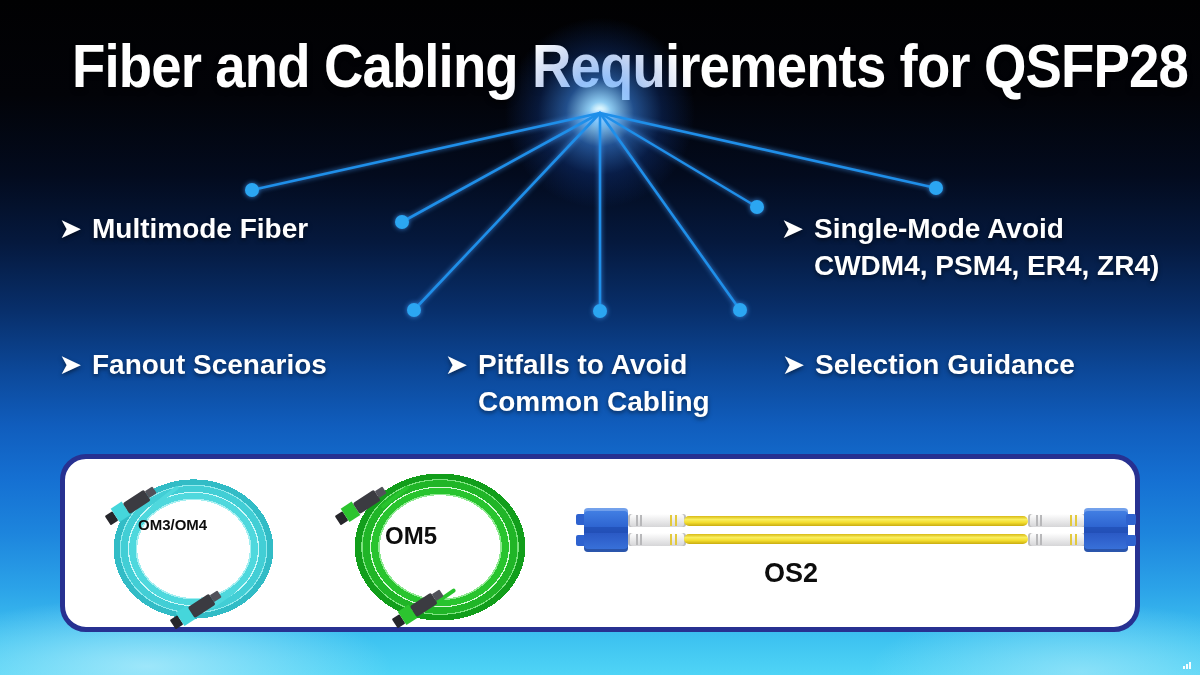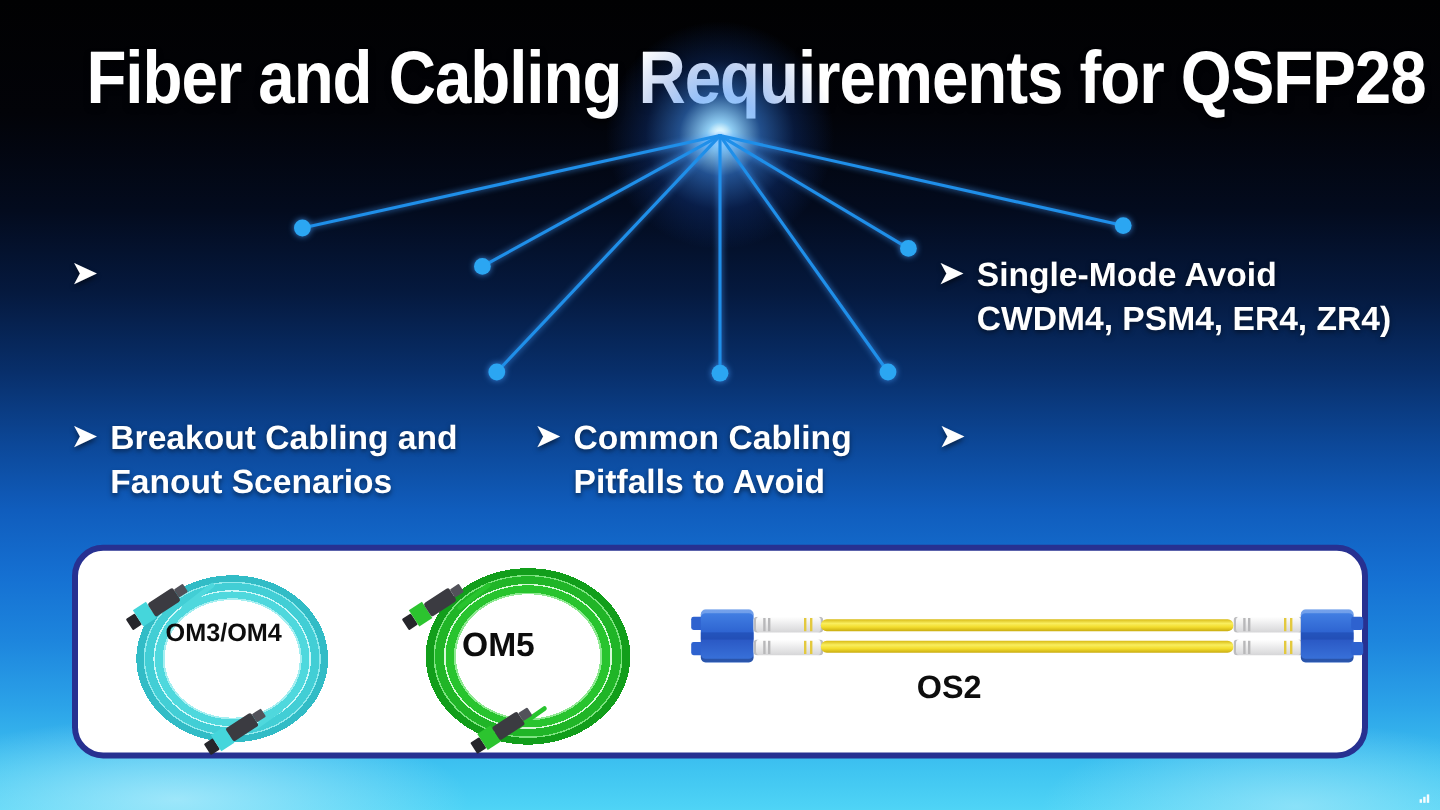--- a/index.html
+++ b/index.html
@@ -61,22 +61,22 @@
   .mpo .band.aqua{background:#45d6db;}
   .mpo .band.green{background:#2cc42f;}
   .mpo .mbody{width:25px;height:13px;background:#3b3b41;border-radius:2px;}
   .mpo .neck{width:9px;height:8px;background:#52525a;border-radius:1px;}
 
   .tail{position:absolute;height:4px;border-radius:2px;}
   .tail.aqua{background:#4fd8dd;}
   .tail.green{background:#28c42e;}
 
   .coil-label{position:absolute;color:#0d0d0d;font-weight:700;}
-  .coil-label.om3{left:138px;top:516px;font-size:21px;}
-  .coil-label.om5{left:385px;top:522px;font-size:28px;}
+  .coil-label.om3{left:138px;top:516px;font-size:15px;}
+  .coil-label.om5{left:385px;top:522px;font-size:24px;}
   .coil-label.os2{left:764px;top:558px;font-size:27px;}
 
   
   .lc-body{position:absolute;width:44px;height:44px;top:508px;border-radius:4px;
     background:linear-gradient(180deg,#4583e6 0%,#2d63d0 45%,#2a58c4 55%,#3a74dc 100%);
     box-shadow:inset 0 -3px 0 rgba(0,0,30,.25), inset 0 3px 0 rgba(255,255,255,.25);}
   .lc-body:after{content:"";position:absolute;left:0;top:19px;width:100%;height:6px;
     background:#1f4bb0;opacity:.65;}
   .lc-tab{position:absolute;width:10px;height:11px;background:#2e62cf;border-radius:2px;}
   .lc-boot{position:absolute;width:58px;height:13px;border-radius:3px;
@@ -114,50 +114,51 @@
       <circle cx="740" cy="310" r="7" fill="#2ba6f2"></circle>
       <line x1="600" y1="113" x2="757" y2="207" stroke="#1f8fe9" stroke-width="2.6" stroke-linecap="round"></line>
       <circle cx="757" cy="207" r="7" fill="#2ba6f2"></circle>
       <line x1="600" y1="113" x2="936" y2="188" stroke="#1f8fe9" stroke-width="2.6" stroke-linecap="round"></line>
       <circle cx="936" cy="188" r="7" fill="#2ba6f2"></circle>
     </svg>
 
   <div class="bullet" style="left:60px;top:210px;">
     <span class="marker">➤</span>
     <div>
+      <div>Multimode Fiber</div>
     </div>
   </div>
 
   <div class="bullet" style="left:782px;top:210px;">
     <span class="marker">➤</span>
     <div>
       <div>Single-Mode Avoid</div>
       <div>CWDM4, PSM4, ER4, ZR4)</div>
     </div>
   </div>
 
   <div class="bullet" style="left:60px;top:346px;">
     <span class="marker">➤</span>
     <div>
-      <div>Breakout Cabling and</div>
       <div>Fanout Scenarios</div>
     </div>
   </div>
 
   <div class="bullet" style="left:446px;top:346px;">
     <span class="marker">➤</span>
     <div>
+      <div>Pitfalls to Avoid</div>
       <div>Common Cabling</div>
-      <div>Pitfalls to Avoid</div>
     </div>
   </div>
 
   <div class="bullet" style="left:783px;top:346px;">
     <span class="marker">➤</span>
     <div>
+      <div>Selection Guidance</div>
     </div>
   </div>
 
   <div class="panel"></div>
 
   <div class="coil om3"></div>
   <div class="tail aqua" style="left:148px;top:495px;width:34px;transform:rotate(-38deg);"></div>
   <div class="tail aqua" style="left:208px;top:597px;width:30px;transform:rotate(-35deg);"></div>
   <div class="mpo" style="left:103px;top:497px;transform:rotate(-33deg);">
     <span class="tip"></span>

